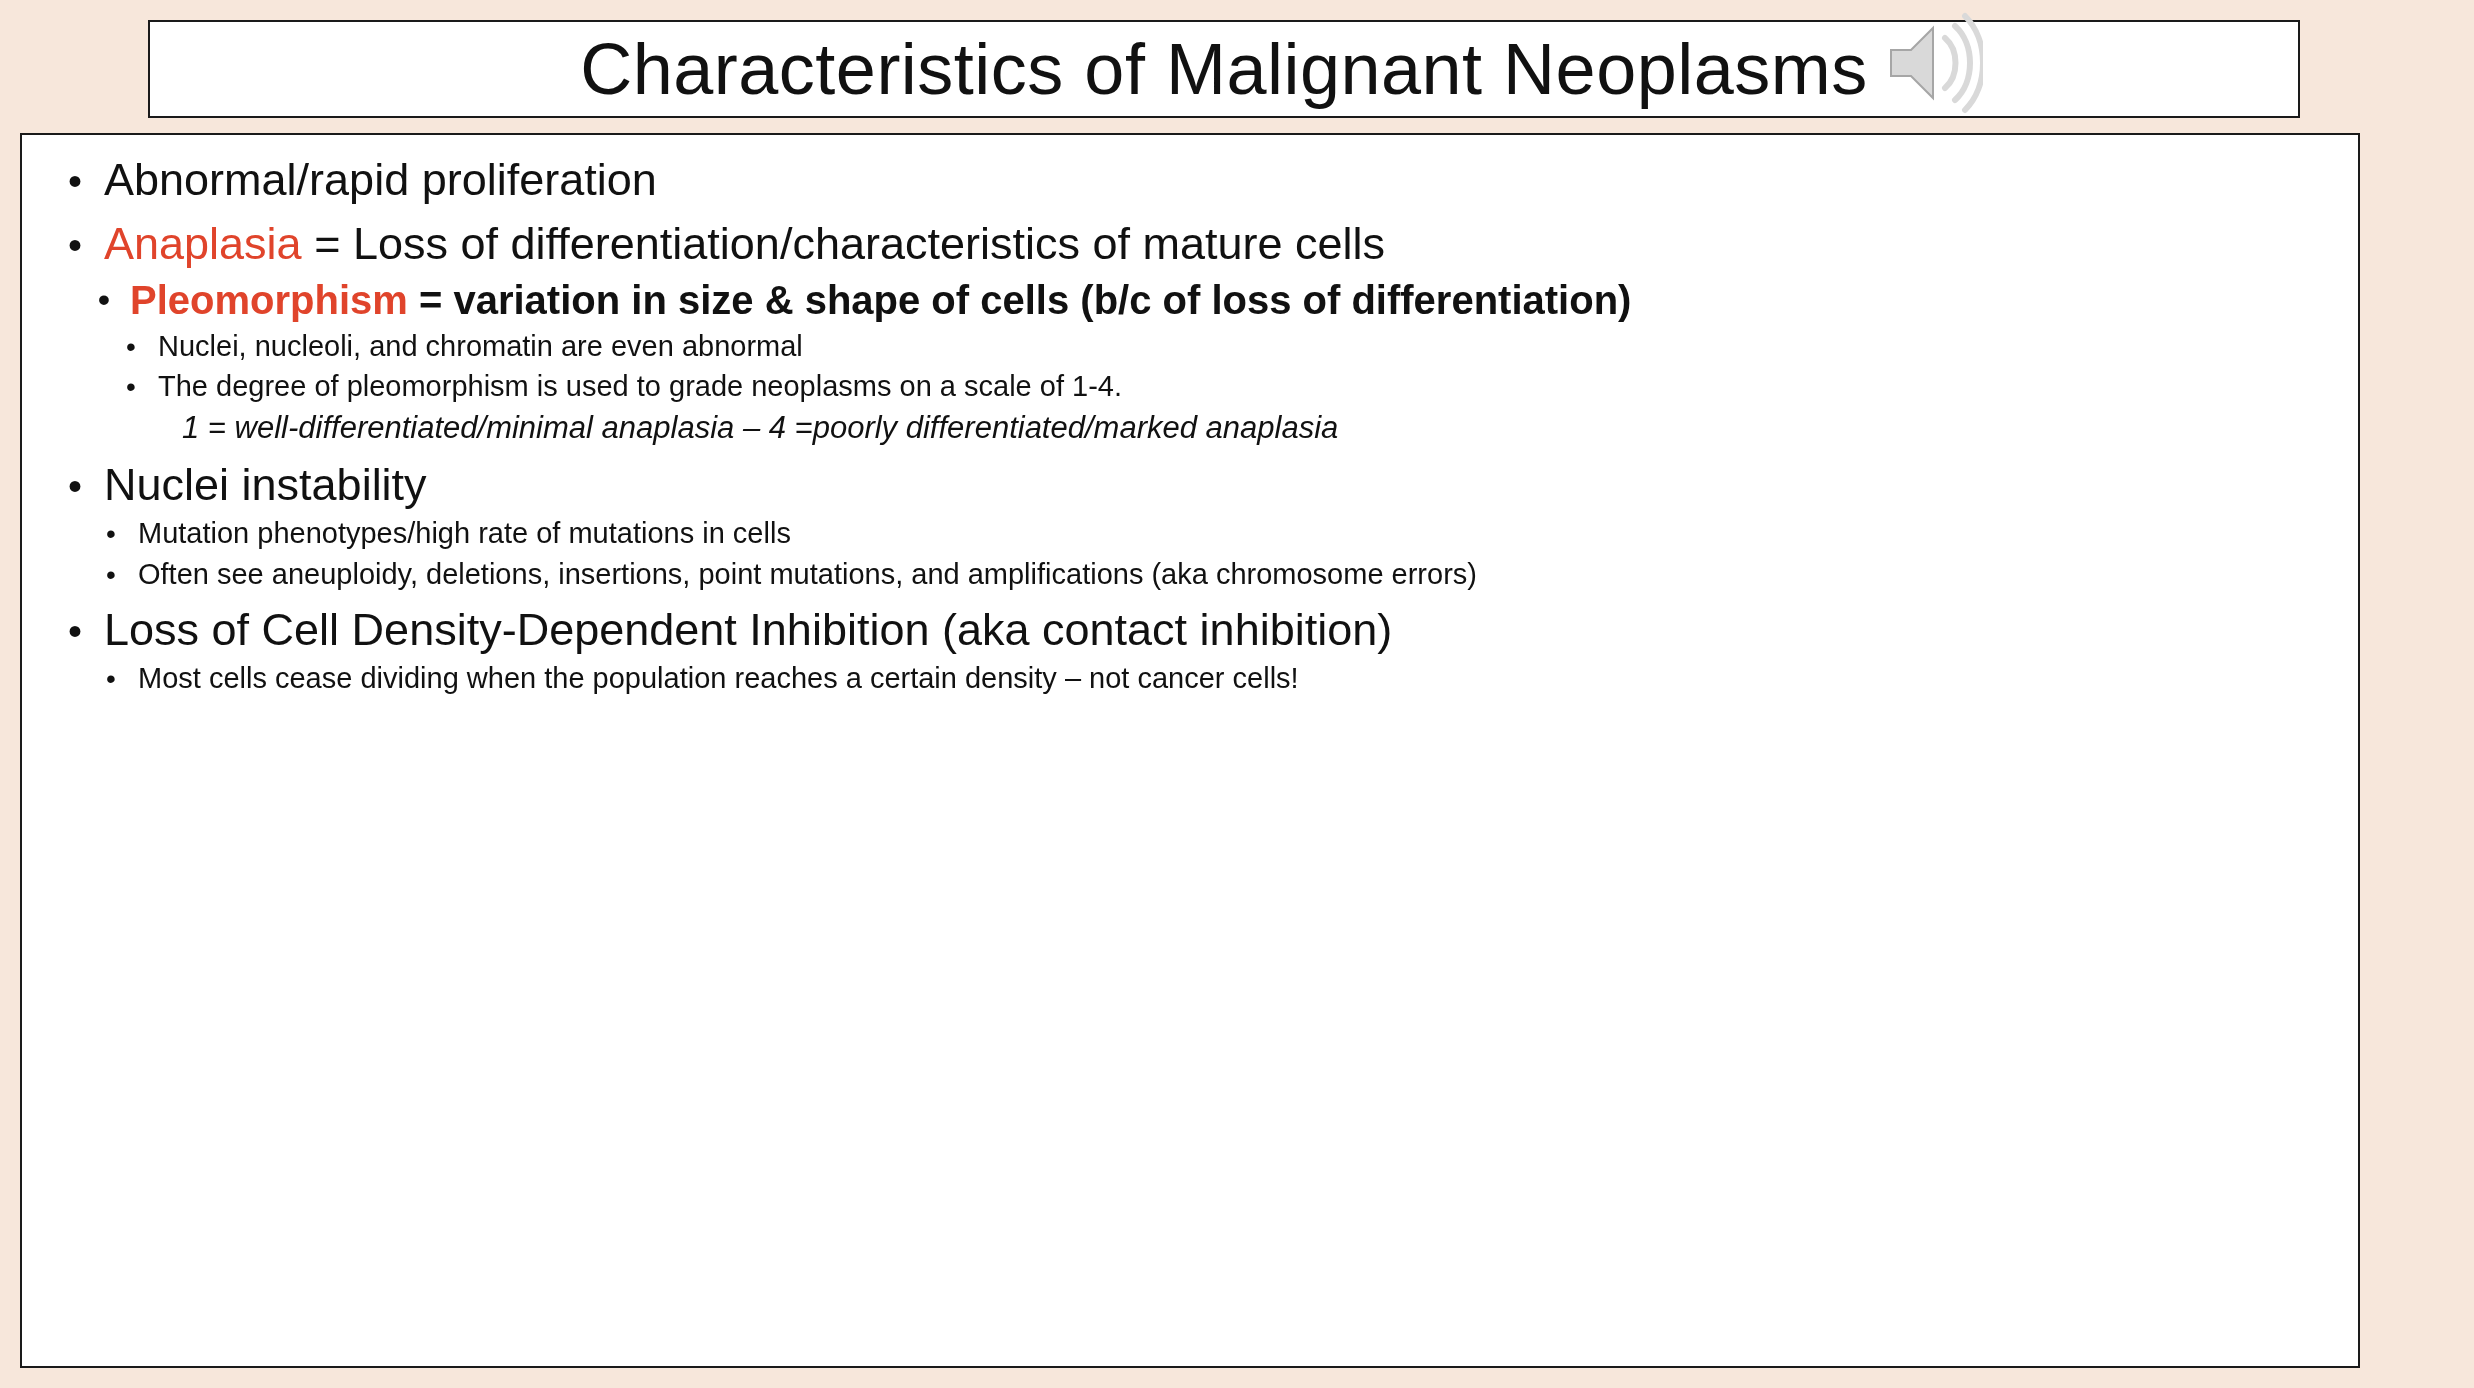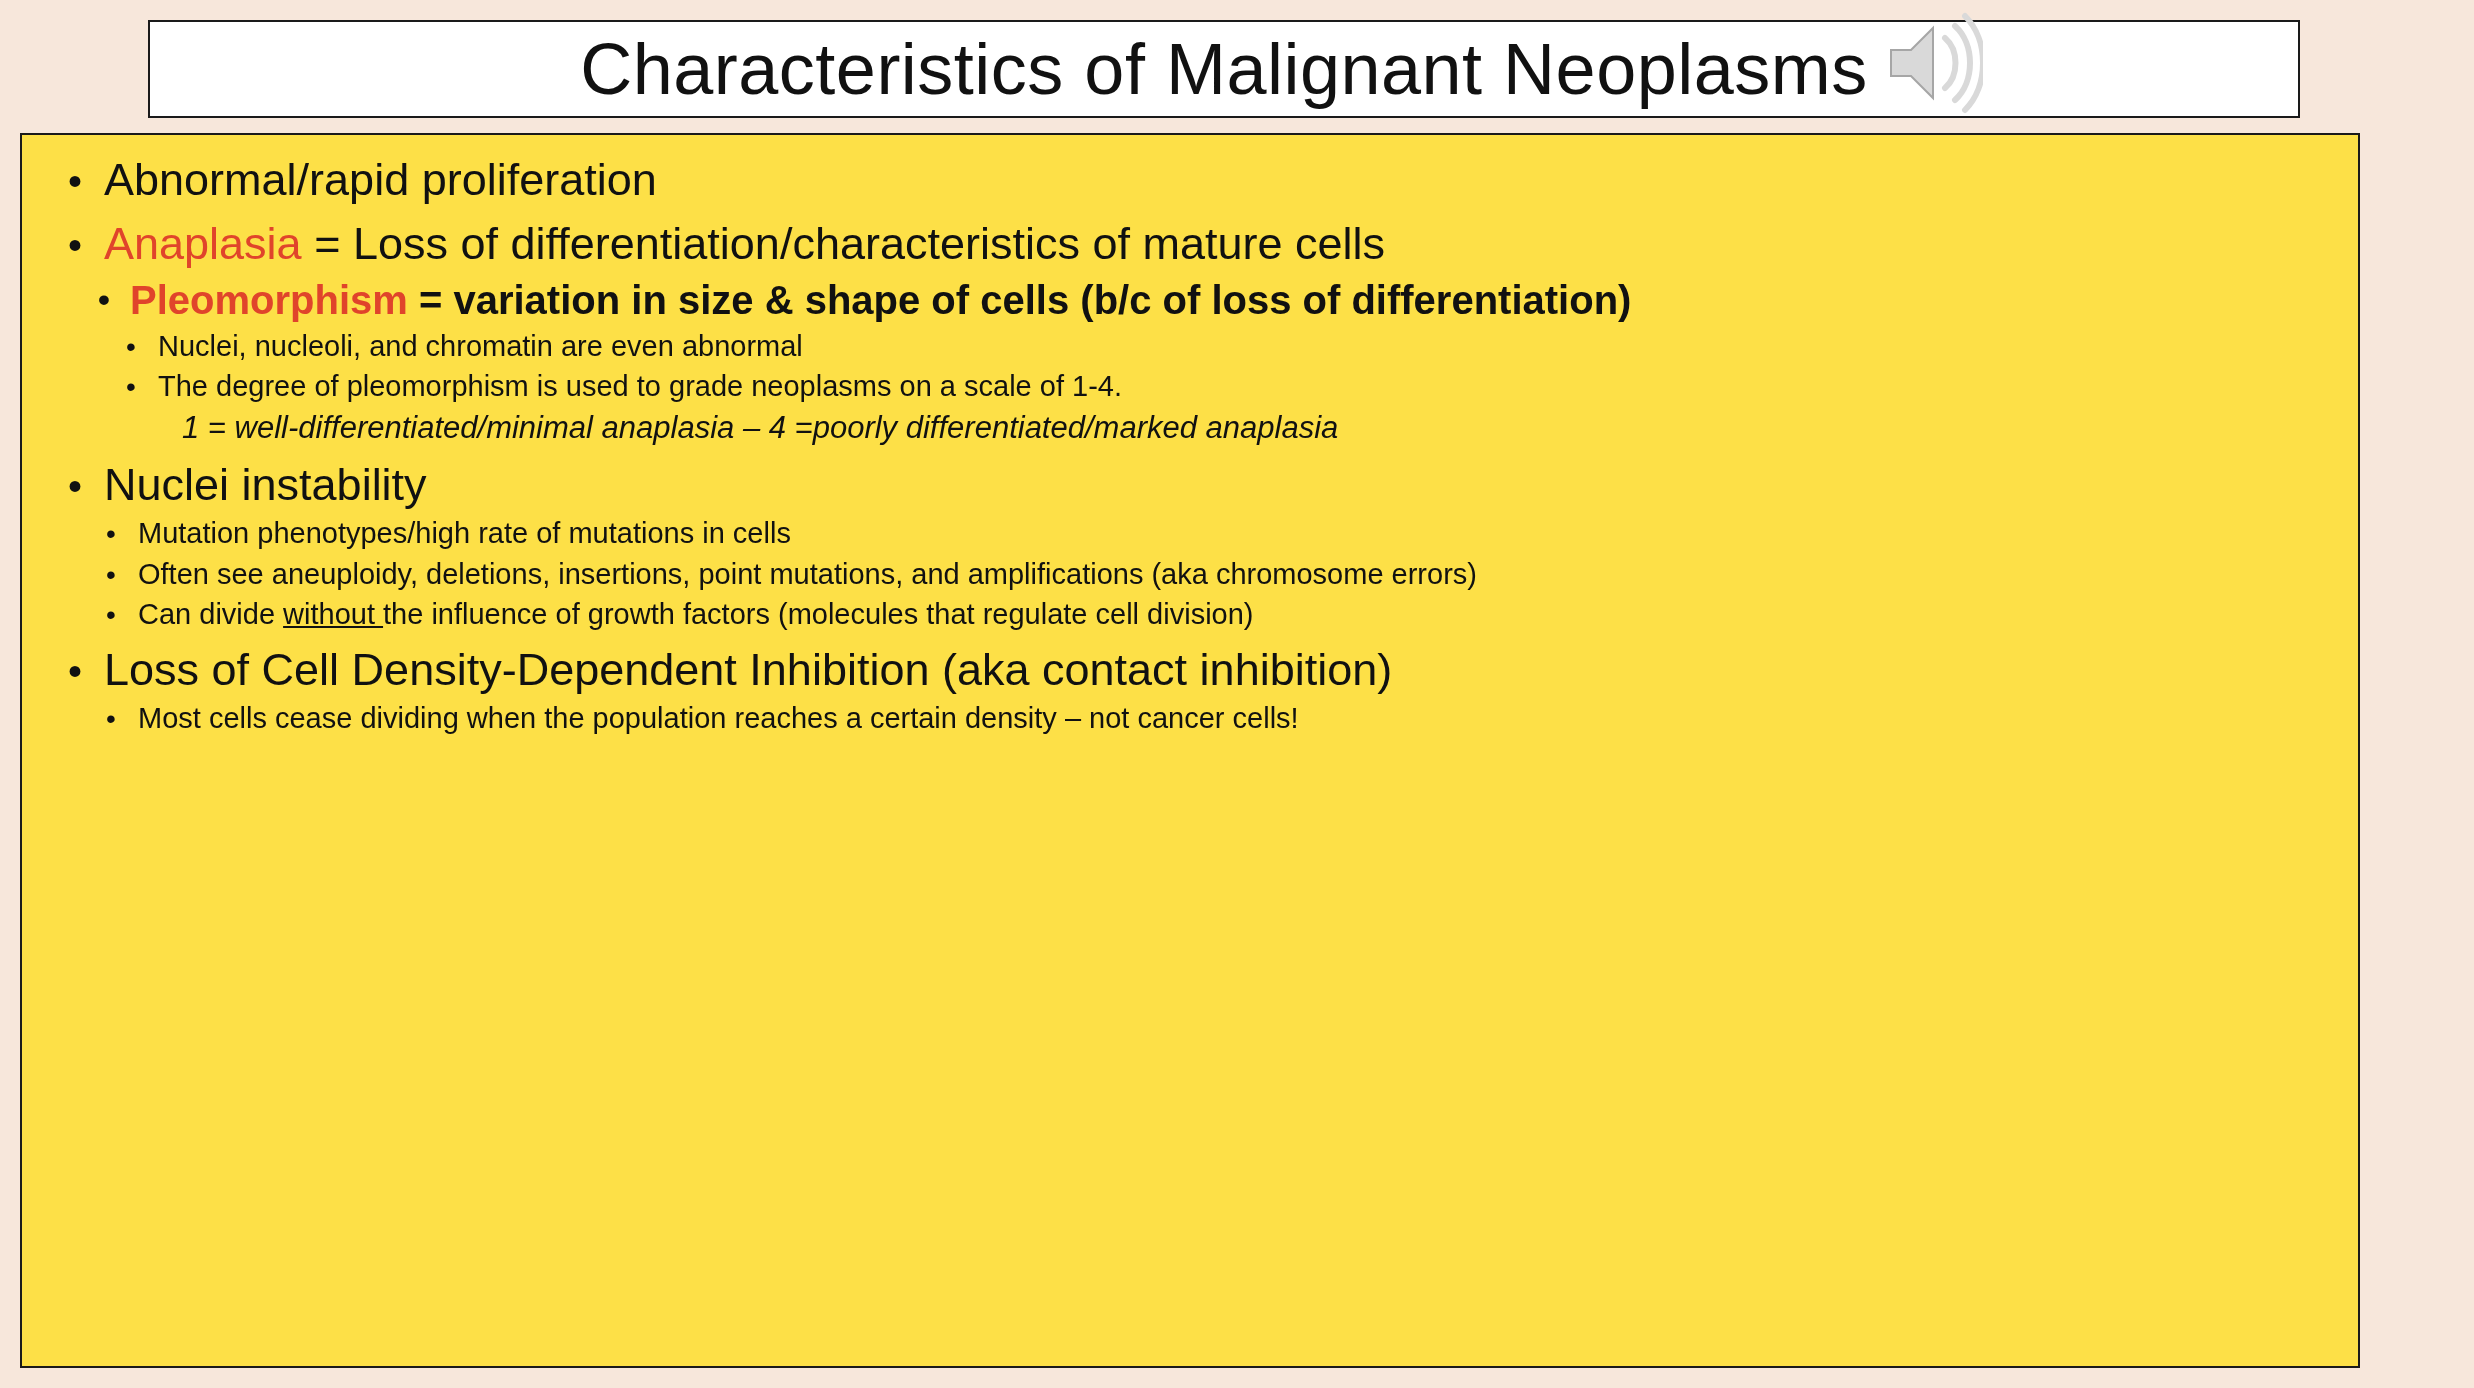--- a/index.html
+++ b/index.html
@@ -46,21 +46,21 @@
     top: 8px;
     width: 110px;
     height: 110px;
   }
   .body-box {
     position: absolute;
     left: 20px;
     top: 133px;
     width: 2340px;
     height: 1235px;
-    background: #fde047;
+    background: #ffffff;
     border: 2px solid #1a1a1a;
     box-sizing: border-box;
     padding: 14px 24px 0 24px;
   }
   ul.lvl {
     list-style: none;
     margin: 0;
     padding: 0;
   }
   li {
@@ -189,23 +189,20 @@
 
       <li class="l3 indent-sub-3">
         <span class="btxt">Mutation phenotypes/high rate of mutations in cells</span>
       </li>
 
       <li class="l3 indent-sub-3">
         <span class="btxt">Often see aneuploidy, deletions, insertions, point mutations, and amplifications (aka chromosome errors)</span>
       </li>
 
 
-      <li class="l3 indent-sub-3">
-        <span class="btxt"><span>Can divide </span><span class="u">without </span><span>the influence of growth factors (molecules that regulate cell division)</span></span>
-      </li>
 
       <li class="l1">
         <span class="btxt">Loss of Cell Density-Dependent Inhibition (aka contact inhibition)</span>
       </li>
 
       <li class="l3 indent-sub-3">
         <span class="btxt">Most cells cease dividing when the population reaches a certain density – not cancer cells!</span>
       </li>
 
     </ul>

